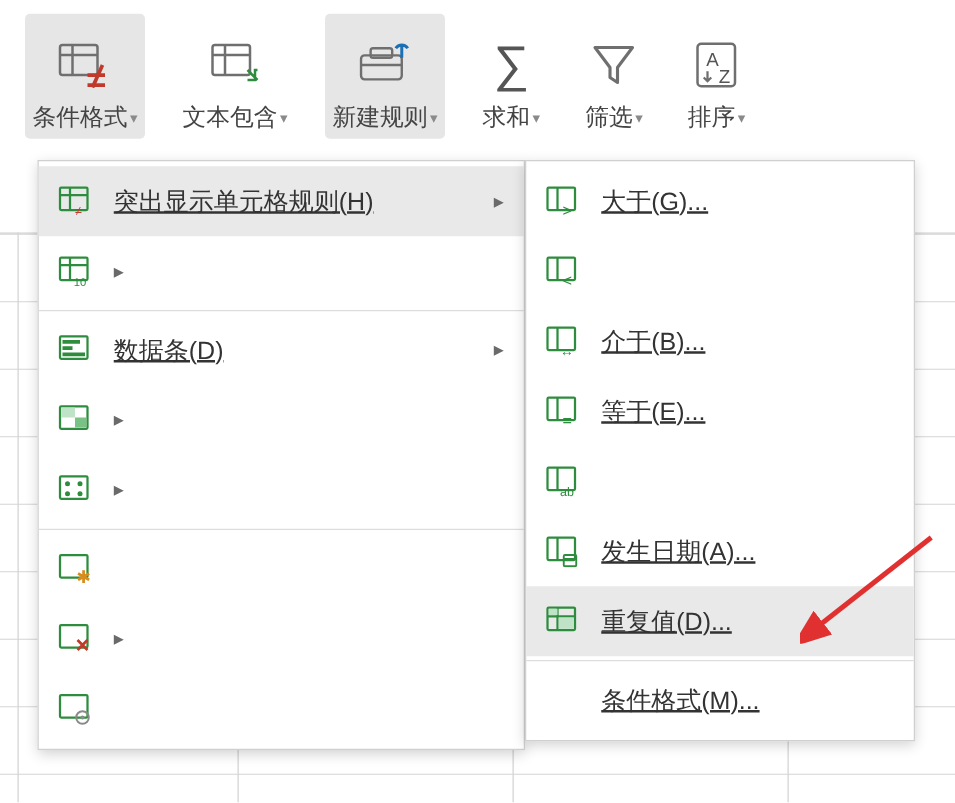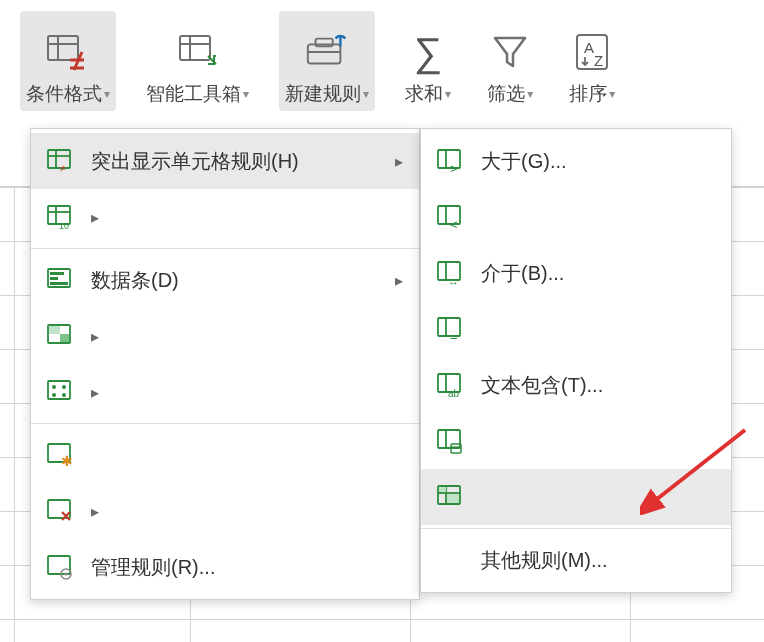--- a/index.html
+++ b/index.html
@@ -78,21 +78,21 @@
     gap: 16px;
     padding: 12px 16px 12px 14px;
     height: 56px;
     cursor: default;
   }
   .mi.highlight { background:#e9e9e9; }
   .mi .mi-icon {
     width: 30px; height: 28px; flex-shrink:0;
     display:flex;align-items:center;justify-content:center;
   }
-  .mi .mi-label { flex:1; font-size:20px; color:#333;}
+  .mi .mi-label { flex:1; font-size:20px; color:#333;text-decoration:underline;}
   .mi .arrow { font-size:16px;color:#6a6a6a;}
   .menu .sep { height:1px;background:#ddd;margin:3px 0;}
   .sub .mi.noicon .mi-icon { visibility:hidden; }
   
   .red-arrow{
     position:absolute;
     left:640px; top:425px;
     width:110px;height:90px;pointer-events:none;
   }
   
@@ -124,21 +124,21 @@
   <div class="tool">
     <span class="big-icon">
       <svg width="44" height="40" viewBox="0 0 44 40">
         <rect x="4" y="4" width="30" height="24" rx="2" fill="none" class="stroke-grey" stroke-width="2"></rect>
         <line x1="4" y1="12" x2="34" y2="12" class="stroke-grey" stroke-width="2"></line>
         <line x1="14" y1="4" x2="14" y2="28" class="stroke-grey" stroke-width="2"></line>
         <path d="M32 24 l8 8 M40 24 l-2 0 l0 8 l-6 0" fill="none" class="stroke-green" stroke-width="2"></path>
       </svg>
     </span>
     <span class="label-row">
-      <span>智能工具箱</span>
+      <span>文本包含</span>
       <span class="chev">▾</span>
     </span>
   </div>
 
   <div class="tool active">
     <span class="big-icon">
       <svg width="48" height="40" viewBox="0 0 48 40">
         <rect x="4" y="12" width="34" height="20" rx="3" fill="none" class="stroke-grey" stroke-width="2"></rect>
         <rect x="12" y="6" width="18" height="8" rx="2" fill="none" class="stroke-grey" stroke-width="2"></rect>
         <line x1="4" y1="20" x2="38" y2="20" class="stroke-grey" stroke-width="2"></line>
@@ -281,21 +281,20 @@
   </div>
 
   <div class="mi">
     <span class="mi-icon">
       <svg width="28" height="26" viewBox="0 0 28 26">
           <rect x="2" y="2" width="22" height="18" rx="1" fill="none" class="stroke-green" stroke-width="1.8"></rect>
           <circle cx="20" cy="20" r="5" fill="none" stroke="#8a8a8a" stroke-width="1.6"></circle>
           <circle cx="20" cy="20" r="1.6" fill="#8a8a8a"></circle>
         </svg>
     </span>
-    <span class="mi-label">管理规则(R)...</span>
   </div>
 </div>
 
 <div class="menu sub">
 
   <div class="mi">
     <span class="mi-icon">
       <svg width="28" height="26" viewBox="0 0 28 26">
           <rect x="2" y="2" width="22" height="18" rx="1" fill="none" class="stroke-green" stroke-width="1.8"></rect>
           <line x1="10" y1="2" x2="10" y2="20" class="stroke-green" stroke-width="1.8"></line>
@@ -327,61 +326,63 @@
   </div>
 
   <div class="mi">
     <span class="mi-icon">
       <svg width="28" height="26" viewBox="0 0 28 26">
           <rect x="2" y="2" width="22" height="18" rx="1" fill="none" class="stroke-green" stroke-width="1.8"></rect>
           <line x1="10" y1="2" x2="10" y2="20" class="stroke-green" stroke-width="1.8"></line>
           <text x="14" y="25" font-size="13" fill="#2e8c3e">=</text>
         </svg>
     </span>
+    <span class="mi-label">等于(E)...</span>
   </div>
 
   <div class="mi">
     <span class="mi-icon">
       <svg width="28" height="26" viewBox="0 0 28 26">
           <rect x="2" y="2" width="22" height="18" rx="1" fill="none" class="stroke-green" stroke-width="1.8"></rect>
           <line x1="10" y1="2" x2="10" y2="20" class="stroke-green" stroke-width="1.8"></line>
           <text x="12" y="25" font-size="10" fill="#2e8c3e">ab</text>
         </svg>
     </span>
-    <span class="mi-label">文本包含(T)...</span>
   </div>
 
   <div class="mi">
     <span class="mi-icon">
       <svg width="28" height="26" viewBox="0 0 28 26">
           <rect x="2" y="2" width="22" height="18" rx="1" fill="none" class="stroke-green" stroke-width="1.8"></rect>
           <line x1="10" y1="2" x2="10" y2="20" class="stroke-green" stroke-width="1.8"></line>
           <rect x="15" y="16" width="10" height="9" rx="1" fill="none" class="stroke-green" stroke-width="1.5"></rect>
           <line x1="15" y1="19" x2="25" y2="19" class="stroke-green" stroke-width="1.2"></line>
         </svg>
     </span>
+    <span class="mi-label">发生日期(A)...</span>
   </div>
 
   <div class="mi highlight">
     <span class="mi-icon">
       <svg width="28" height="26" viewBox="0 0 28 26">
           <rect x="2" y="2" width="22" height="18" rx="1" fill="none" class="stroke-green" stroke-width="1.8"></rect>
           <line x1="2" y1="9" x2="24" y2="9" class="stroke-green" stroke-width="1.8"></line>
           <line x1="10" y1="2" x2="10" y2="20" class="stroke-green" stroke-width="1.8"></line>
           <rect x="3" y="3" width="7" height="5" fill="#bfe3c6"></rect>
           <rect x="11" y="10" width="12" height="9" fill="#bfe3c6"></rect>
         </svg>
     </span>
+    <span class="mi-label">重复值(D)...</span>
   </div>
 
   <div class="sep"></div>
 
   <div class="mi noicon">
     <span class="mi-icon"></span>
-    <span class="mi-label">其他规则(M)...</span>
+    <span class="mi-label">条件格式(M)...</span>
   </div>
 </div>
 
 <svg class="red-arrow" viewBox="0 0 110 90">
   <defs>
     <marker id="ah" markerWidth="10" markerHeight="10" refX="2" refY="3" orient="auto">
       <path d="M0,0 L0,6 L8,3 z" fill="#e03030"></path>
     </marker>
   </defs>
   <line x1="105" y1="5" x2="12" y2="78" stroke="#e03030" stroke-width="4" marker-end="url(#ah)"></line>

